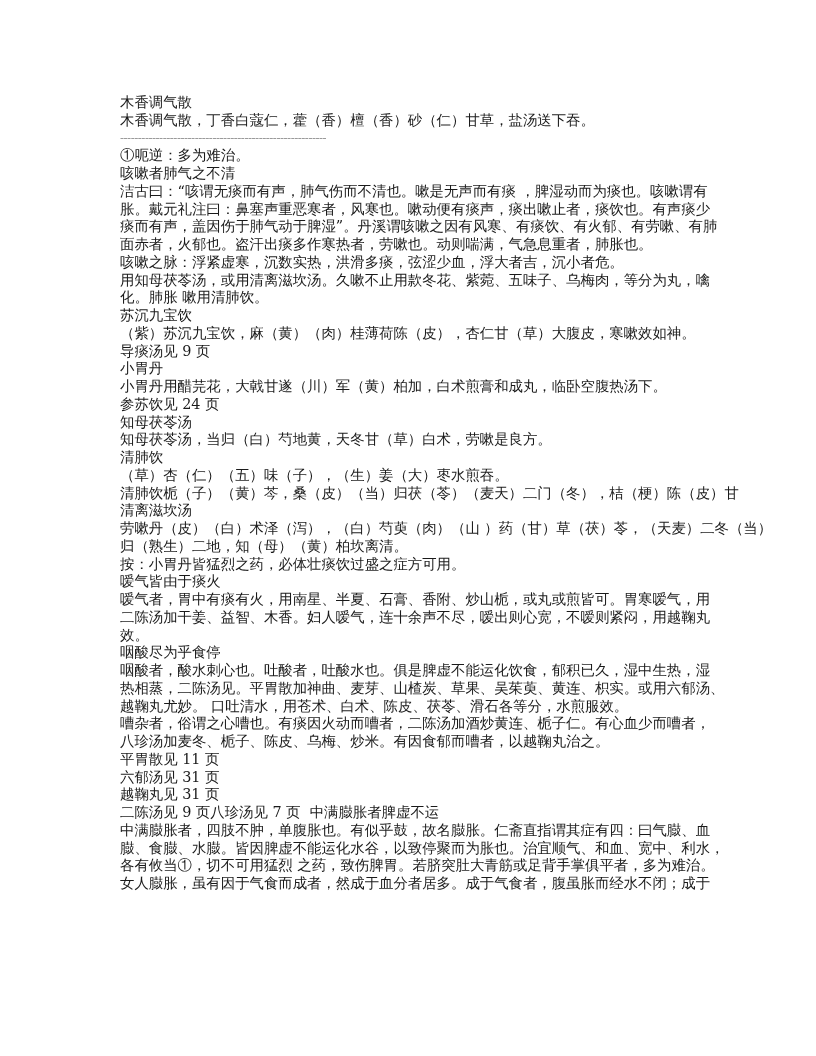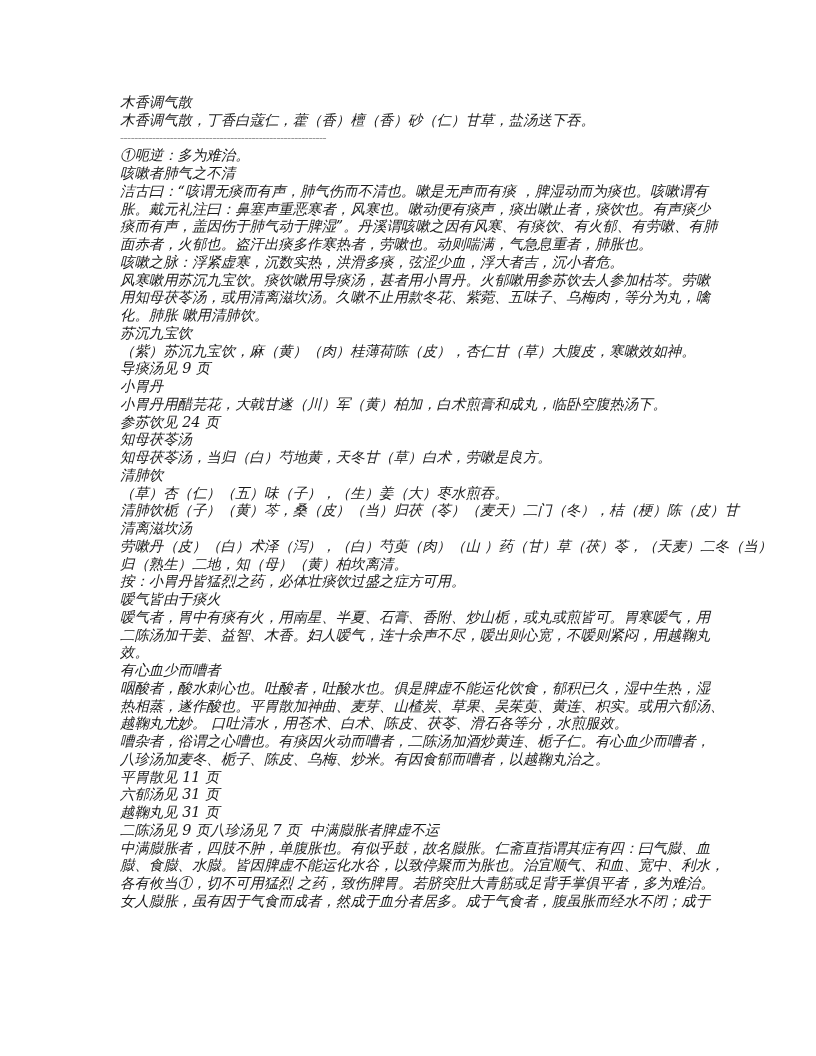--- a/index.html
+++ b/index.html
@@ -7,38 +7,37 @@
   .page {
     position: absolute;
     left: 120px;
     top: 94px;
     width: 600px;
     font-family: "DejaVu Serif", "Liberation Serif", serif;
     font-size: 14.4px;
     line-height: 17.75px;
     color: #1a1a1a;
   }
-  .line { white-space: pre; display: block; height: 17.75px; font-style: italic; }
+  .line { white-space: pre; display: block; height: 17.75px; }
   .sep { color: #9a9a9a; letter-spacing: -0.5px; font-size: 12px; }
 </style>
 </head>
 <body>
 
 <div class="page">
   <span class="line">木香调气散</span>
   <span class="line">木香调气散，丁香白蔻仁，藿（香）檀（香）砂（仁）甘草，盐汤送下吞。</span>
   <span class="line sep">----------------------------------------------------------</span>
   <span class="line">①呃逆：多为难治。</span>
   <span class="line">咳嗽者肺气之不清</span>
   <span class="line">洁古曰：“咳谓无痰而有声，肺气伤而不清也。嗽是无声而有痰 ，脾湿动而为痰也。咳嗽谓有</span>
   <span class="line">胀。戴元礼注曰：鼻塞声重恶寒者，风寒也。嗽动便有痰声，痰出嗽止者，痰饮也。有声痰少</span>
   <span class="line">痰而有声，盖因伤于肺气动于脾湿”。丹溪谓咳嗽之因有风寒、有痰饮、有火郁、有劳嗽、有肺</span>
   <span class="line">面赤者，火郁也。盗汗出痰多作寒热者，劳嗽也。动则喘满，气急息重者，肺胀也。</span>
   <span class="line">咳嗽之脉：浮紧虚寒，沉数实热，洪滑多痰，弦涩少血，浮大者吉，沉小者危。</span>
-  <span class="line">风寒嗽用苏沉九宝饮。痰饮嗽用导痰汤，甚者用小胃丹。火郁嗽用参苏饮去人参加枯芩。劳嗽</span>
   <span class="line">用知母茯苓汤，或用清离滋坎汤。久嗽不止用款冬花、紫菀、五味子、乌梅肉，等分为丸，噙</span>
   <span class="line">化。肺胀 嗽用清肺饮。</span>
   <span class="line">苏沉九宝饮</span>
   <span class="line">（紫）苏沉九宝饮，麻（黄）（肉）桂薄荷陈（皮），杏仁甘（草）大腹皮，寒嗽效如神。</span>
   <span class="line">导痰汤见 9 页</span>
   <span class="line">小胃丹</span>
   <span class="line">小胃丹用醋芫花，大戟甘遂（川）军（黄）柏加，白术煎膏和成丸，临卧空腹热汤下。</span>
   <span class="line">参苏饮见 24 页</span>
   <span class="line">知母茯苓汤</span>
   <span class="line">知母茯苓汤，当归（白）芍地黄，天冬甘（草）白术，劳嗽是良方。</span>
@@ -46,23 +45,23 @@
   <span class="line">（草）杏（仁）（五）味（子），（生）姜（大）枣水煎吞。</span>
   <span class="line">清肺饮栀（子）（黄）芩，桑（皮）（当）归茯（苓）（麦天）二门（冬），桔（梗）陈（皮）甘</span>
   <span class="line">清离滋坎汤</span>
   <span class="line">劳嗽丹（皮）（白）术泽（泻），（白）芍萸（肉）（山 ）药（甘）草（茯）苓，（天麦）二冬（当）</span>
   <span class="line">归（熟生）二地，知（母）（黄）柏坎离清。</span>
   <span class="line">按：小胃丹皆猛烈之药，必体壮痰饮过盛之症方可用。</span>
   <span class="line">嗳气皆由于痰火</span>
   <span class="line">嗳气者，胃中有痰有火，用南星、半夏、石膏、香附、炒山栀，或丸或煎皆可。胃寒嗳气，用</span>
   <span class="line">二陈汤加干姜、益智、木香。妇人嗳气，连十余声不尽，嗳出则心宽，不嗳则紧闷，用越鞠丸</span>
   <span class="line">效。</span>
-  <span class="line">有心血少而嘈者</span>
+  <span class="line">咽酸尽为乎食停</span>
   <span class="line">咽酸者，酸水刺心也。吐酸者，吐酸水也。俱是脾虚不能运化饮食，郁积已久，湿中生热，湿</span>
-  <span class="line">热相蒸，遂作酸也。平胃散加神曲、麦芽、山楂炭、草果、吴茱萸、黄连、枳实。或用六郁汤、</span>
+  <span class="line">热相蒸，二陈汤见。平胃散加神曲、麦芽、山楂炭、草果、吴茱萸、黄连、枳实。或用六郁汤、</span>
   <span class="line">越鞠丸尤妙。 口吐清水，用苍术、白术、陈皮、茯苓、滑石各等分，水煎服效。</span>
   <span class="line">嘈杂者，俗谓之心嘈也。有痰因火动而嘈者，二陈汤加酒炒黄连、栀子仁。有心血少而嘈者，</span>
   <span class="line">八珍汤加麦冬、栀子、陈皮、乌梅、炒米。有因食郁而嘈者，以越鞠丸治之。</span>
   <span class="line">平胃散见 11 页</span>
   <span class="line">六郁汤见 31 页</span>
   <span class="line">越鞠丸见 31 页</span>
   <span class="line">二陈汤见 9 页八珍汤见 7 页  中满臌胀者脾虚不运</span>
   <span class="line">中满臌胀者，四肢不肿，单腹胀也。有似乎鼓，故名臌胀。仁斋直指谓其症有四：曰气臌、血</span>
   <span class="line">臌、食臌、水臌。皆因脾虚不能运化水谷，以致停聚而为胀也。治宜顺气、和血、宽中、利水，</span>
   <span class="line">各有攸当①，切不可用猛烈 之药，致伤脾胃。若脐突肚大青筋或足背手掌俱平者，多为难治。</span>

